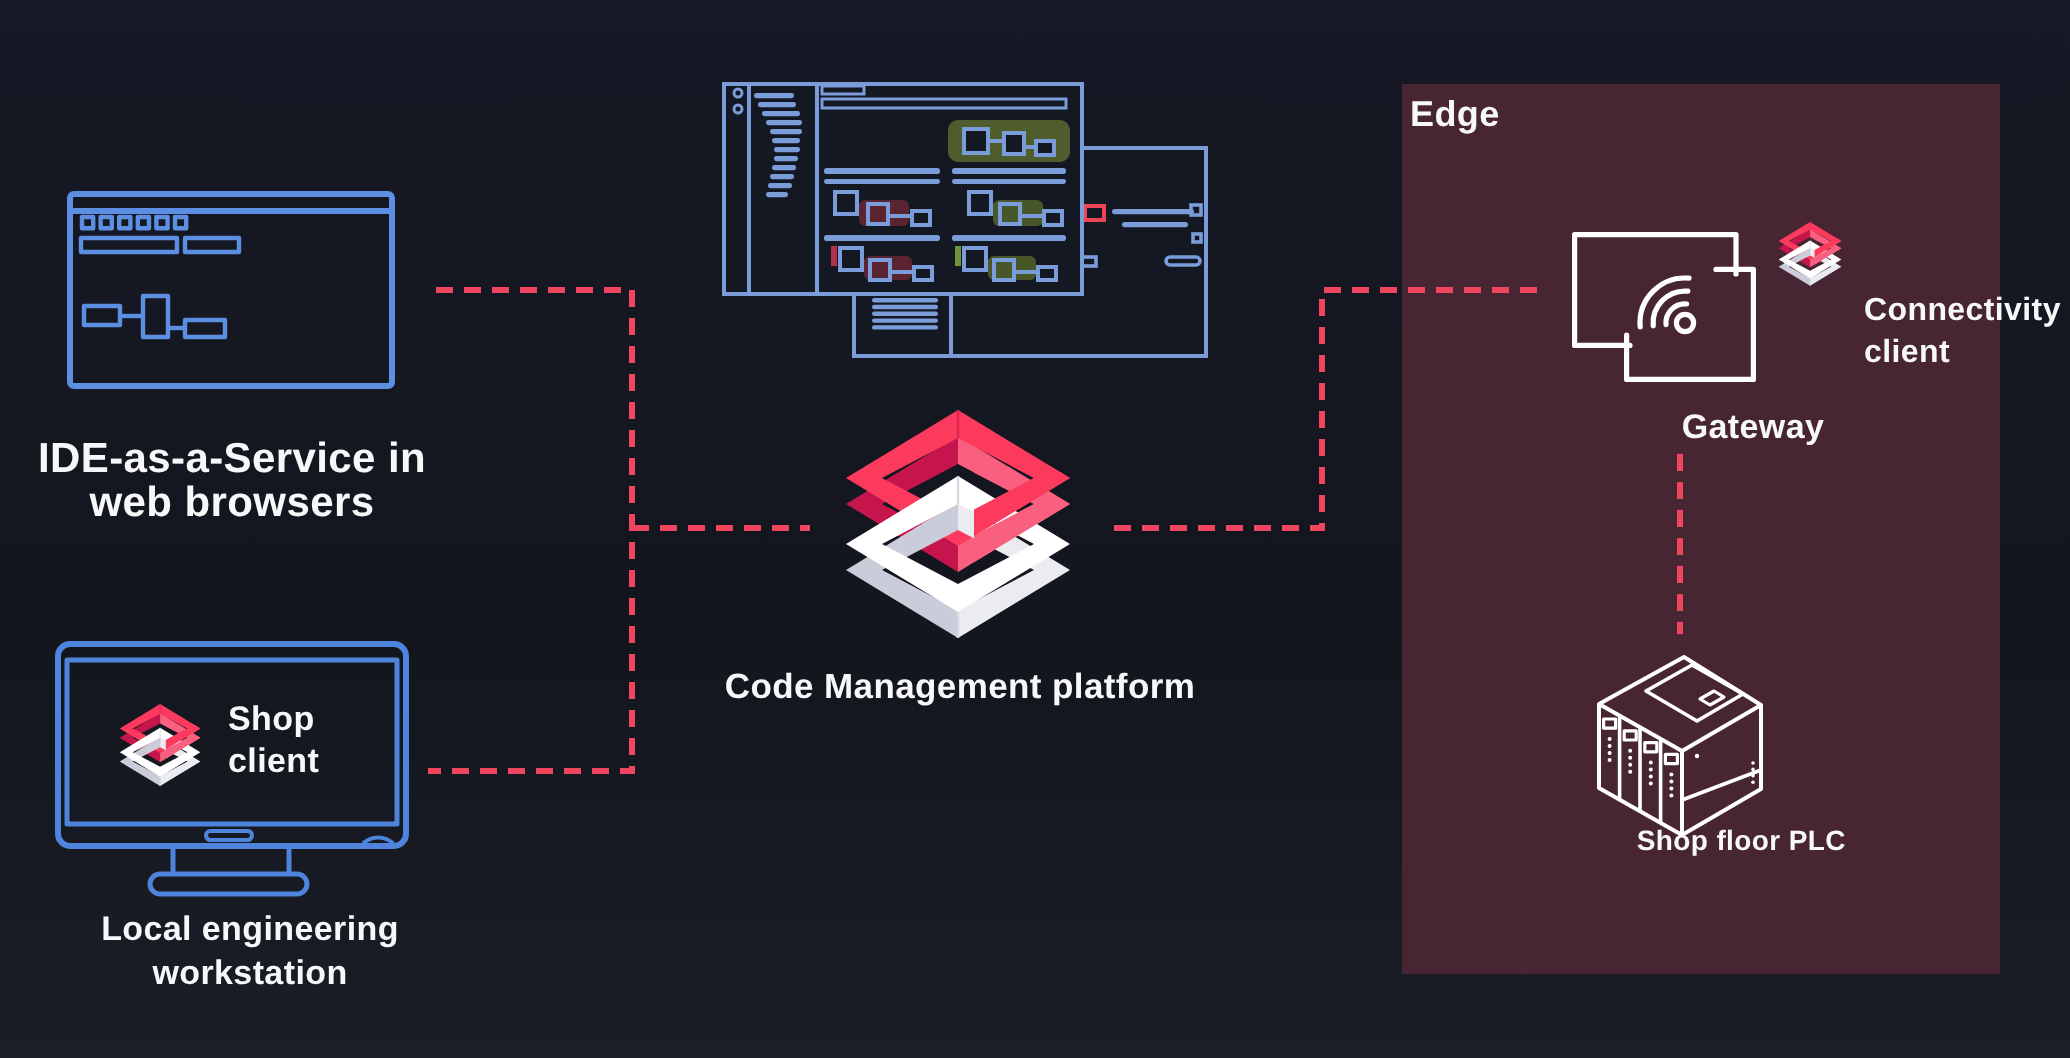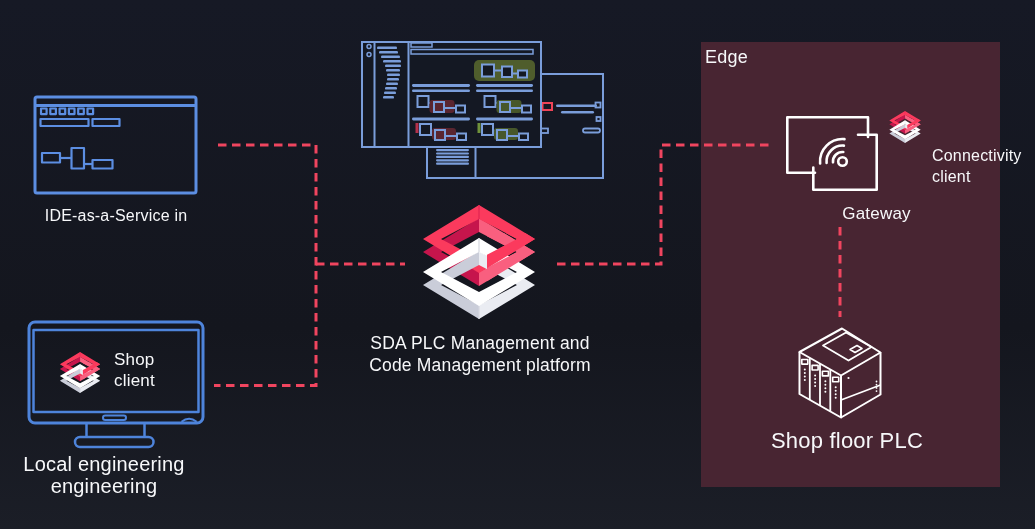--- a/index.html
+++ b/index.html
@@ -2,30 +2,30 @@
 <html><head>
 <meta charset="utf-8">
 <style>
   html,body{margin:0;padding:0;background:#0d0f15;}
   #stage{
     position:relative;width:1035px;height:529px;overflow:hidden;
     background:linear-gradient(180deg,#161925 0%,#14161e 62%,#1b1e27 100%);
     font-family:"Liberation Sans", sans-serif;
   }
   #art{position:absolute;left:0;top:0;}
-  .lbl{position:absolute;color:#f7f8fa;font-weight:400;letter-spacing:.2px;}
+  .lbl{position:absolute;color:#f7f8fa;font-weight:700;letter-spacing:.2px;}
   .center{text-align:center;}
-  .ide-label{left:18px;top:205px;width:196px;font-size:16px;line-height:22px;}
+  .ide-label{left:18px;top:219px;width:196px;font-size:21px;line-height:22px;}
   .platform-label{left:330px;top:332px;width:300px;font-size:17.5px;line-height:22px;}
-  .ws-label{left:5px;top:454px;width:198px;font-size:20px;line-height:21.5px;}
+  .ws-label{left:26px;top:454px;width:198px;font-size:17px;line-height:21.5px;}
   .localclient-label{left:114px;top:349px;font-size:17px;line-height:21px;}
   .edge-title{left:705px;top:47px;font-size:18px;}
   .connectivity-label{left:932px;top:145px;font-size:16px;line-height:21px;}
   .gateway-label{left:826px;top:204px;width:101px;font-size:17px;}
-  .plc-label{left:771px;top:428px;width:152px;font-size:22px;}
+  .plc-label{left:771px;top:412px;width:152px;font-size:14px;text-align:right;}
 </style>
 </head>
 <body>
 
 <div id="stage">
 
 <svg id="art" width="1035" height="529" viewBox="0 0 1035 529">
   <defs>
     <clipPath id="clipL">
           <rect x="405" y="190" width="74" height="150"></rect>
@@ -259,35 +259,35 @@
           <circle cx="876.5" cy="391.1" r="0.9"></circle>
     </g>
     <path d="M823 345.5 L846 332.5 L871.5 347 L848.5 360.5 Z" stroke-width="1.8"></path>
     <path d="M850 349.5 L857 345.5 L862 348.5 L855 352.5 Z" stroke-width="1.6"></path>
     <path d="M841 400 L880.5 385" stroke-width="1.8"></path>
   </g>
 </svg>
 
 <div class="lbl ide-label center">
   <div>IDE-as-a-Service in</div>
+  <div>web browsers</div>
 </div>
 
 <div class="lbl platform-label center">
-  <div>SDA PLC Management and</div>
   <div>Code Management platform</div>
 </div>
 
 <div class="lbl localclient-label">
   <div>Shop</div>
   <div>client</div>
 </div>
 
 <div class="lbl ws-label center">
   <div>Local engineering</div>
-  <div>engineering</div>
+  <div>workstation</div>
 </div>
 
 <div class="lbl edge-title">Edge</div>
 
 <div class="lbl connectivity-label">
   <div>Connectivity</div>
   <div>client</div>
 </div>
 
 <div class="lbl gateway-label center">Gateway</div>

